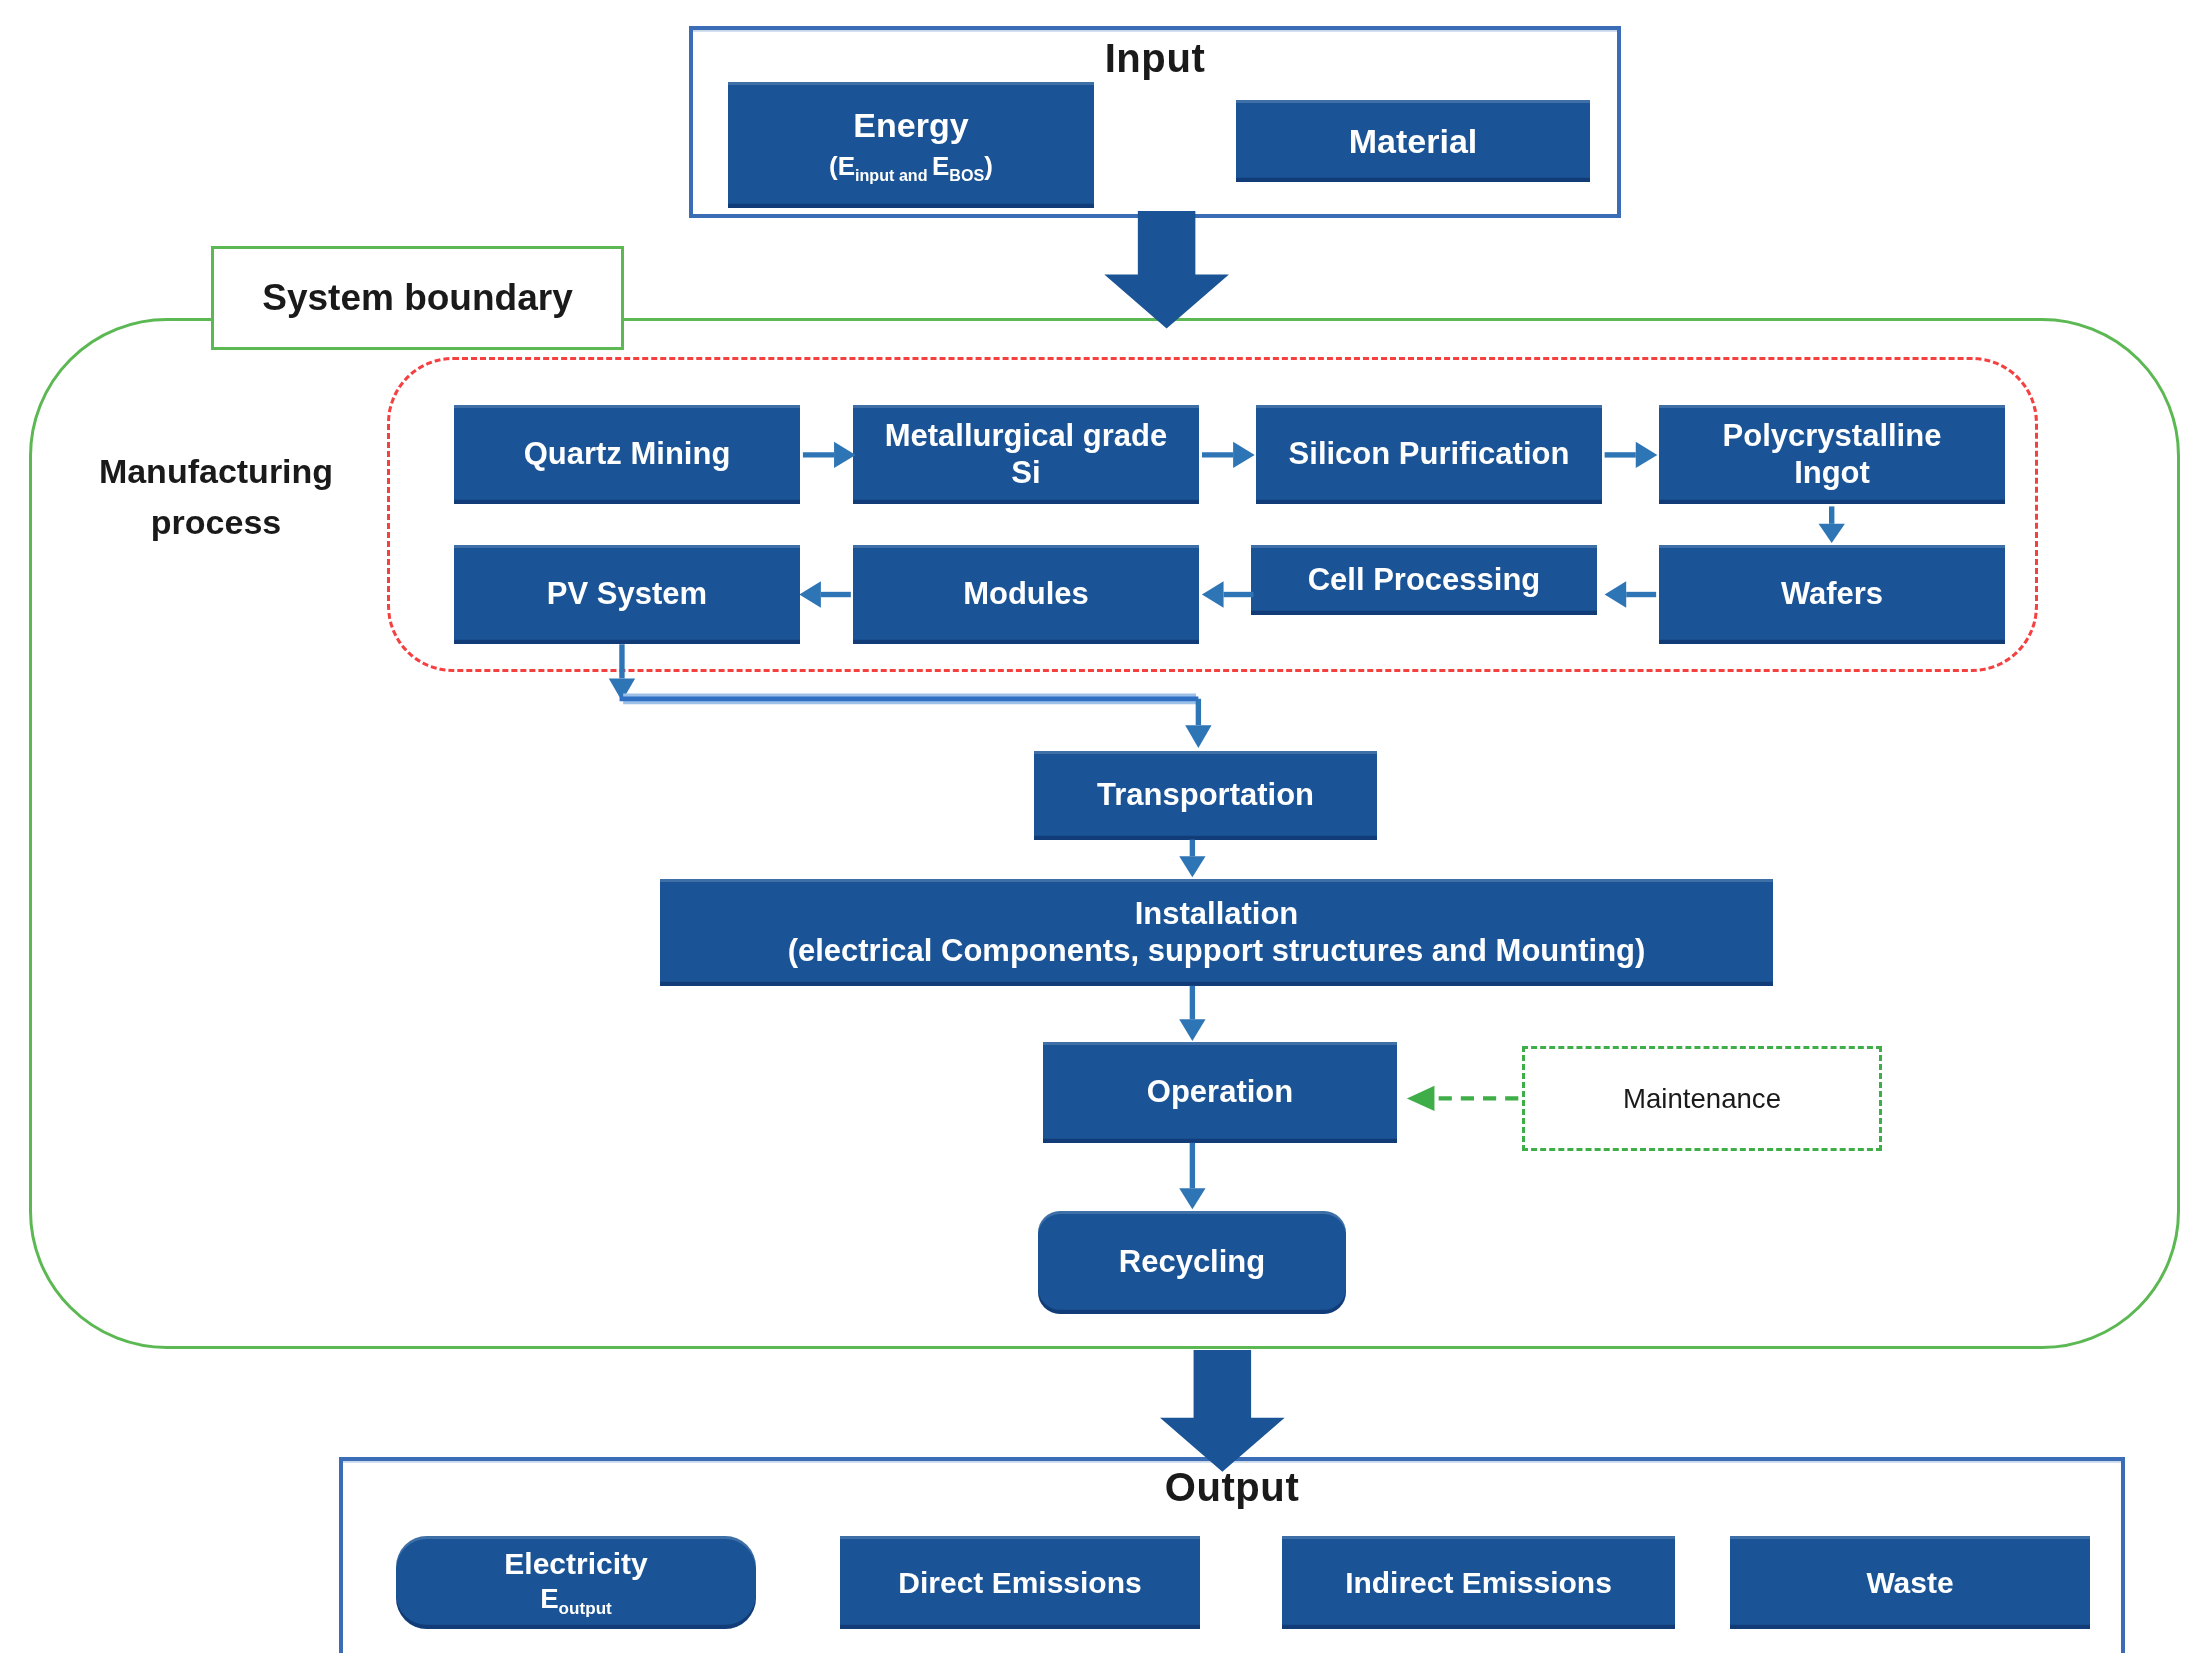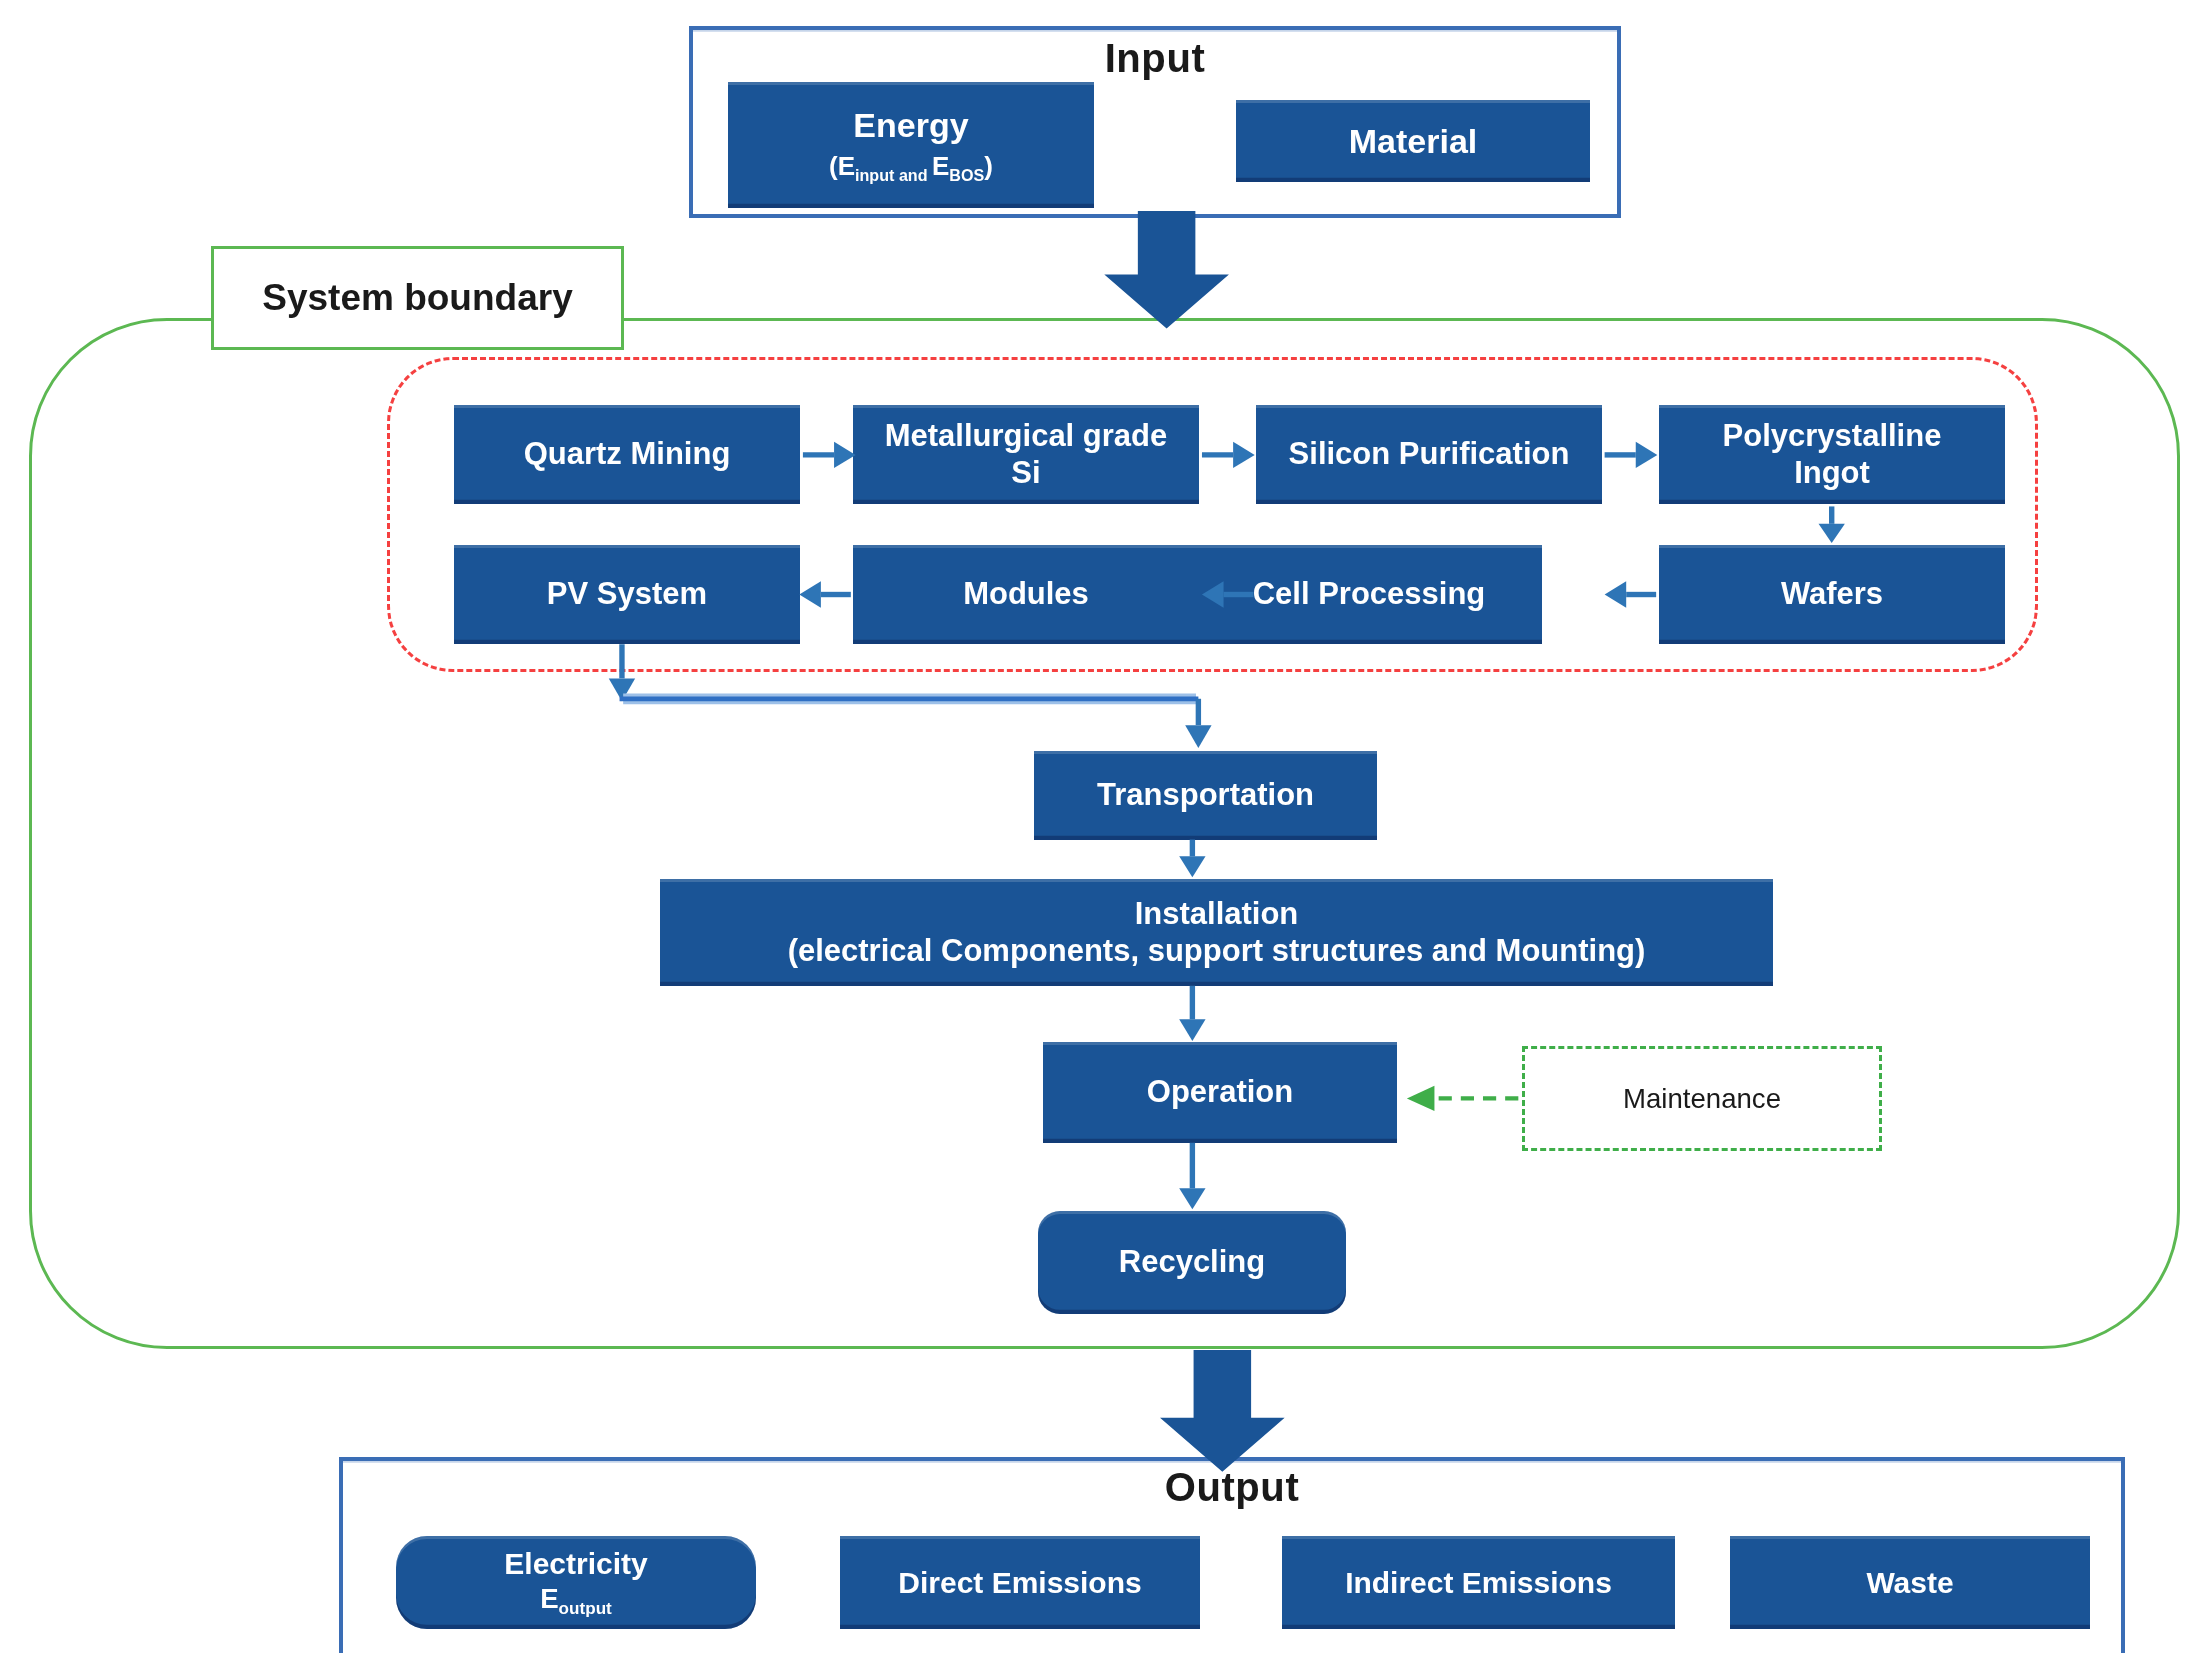--- a/index.html
+++ b/index.html
@@ -64,20 +64,24 @@
 
 <div id="canvas">
 
   <div id="green-boundary"></div>
   <div id="red-dashed"></div>
 
   <div id="system-boundary-label">
     <span>System boundary</span>
   </div>
 
+  <div id="manufacturing-label">
+    <div>Manufacturing</div>
+    <div>process</div>
+  </div>
 
   <div class="outer-box" style="left:689px;top:26px;width:932px;height:192px;">
     <div class="outer-title">Input</div>
     <div class="bluebox" style="left:35px;top:52px;width:366px;height:126px;">
       <div style="font-size:34px;">Energy</div>
       <div class="sub-line"><span>(E</span><sub class="fml">input and </sub><span>E</span><sub class="fml">BOS</sub><span>)</span></div>
     </div>
     <div class="bluebox" style="left:543px;top:70px;width:354px;height:82px;font-size:34px;">
       <span>Material</span>
     </div>
@@ -95,21 +99,21 @@
   <div class="bluebox" style="left:1659px;top:405px;width:346px;height:99px;">
       <span>Polycrystalline Ingot</span>
     </div>
 
   <div class="bluebox" style="left:454px;top:545px;width:346px;height:99px;">
       <span>PV System</span>
     </div>
   <div class="bluebox" style="left:853px;top:545px;width:346px;height:99px;">
       <span>Modules</span>
     </div>
-  <div class="bluebox" style="left:1196px;top:545px;width:346px;height:99px;">
+  <div class="bluebox" style="left:1251px;top:545px;width:346px;height:70px;">
       <span>Cell Processing</span>
     </div>
   <div class="bluebox" style="left:1659px;top:545px;width:346px;height:99px;">
       <span>Wafers</span>
     </div>
 
   <div class="bluebox" style="left:1034px;top:751px;width:343px;height:89px;">
       <span>Transportation</span>
     </div>
   <div class="bluebox" style="left:660px;top:879px;width:1113px;height:107px;padding:0 12px;">

